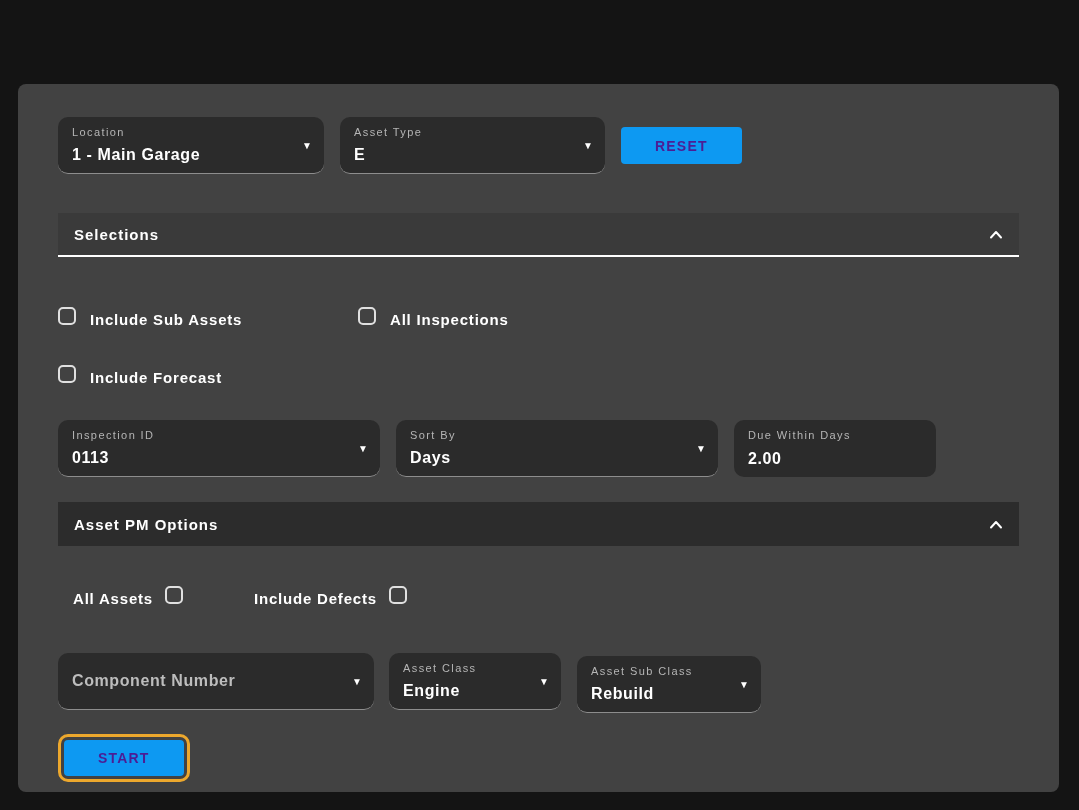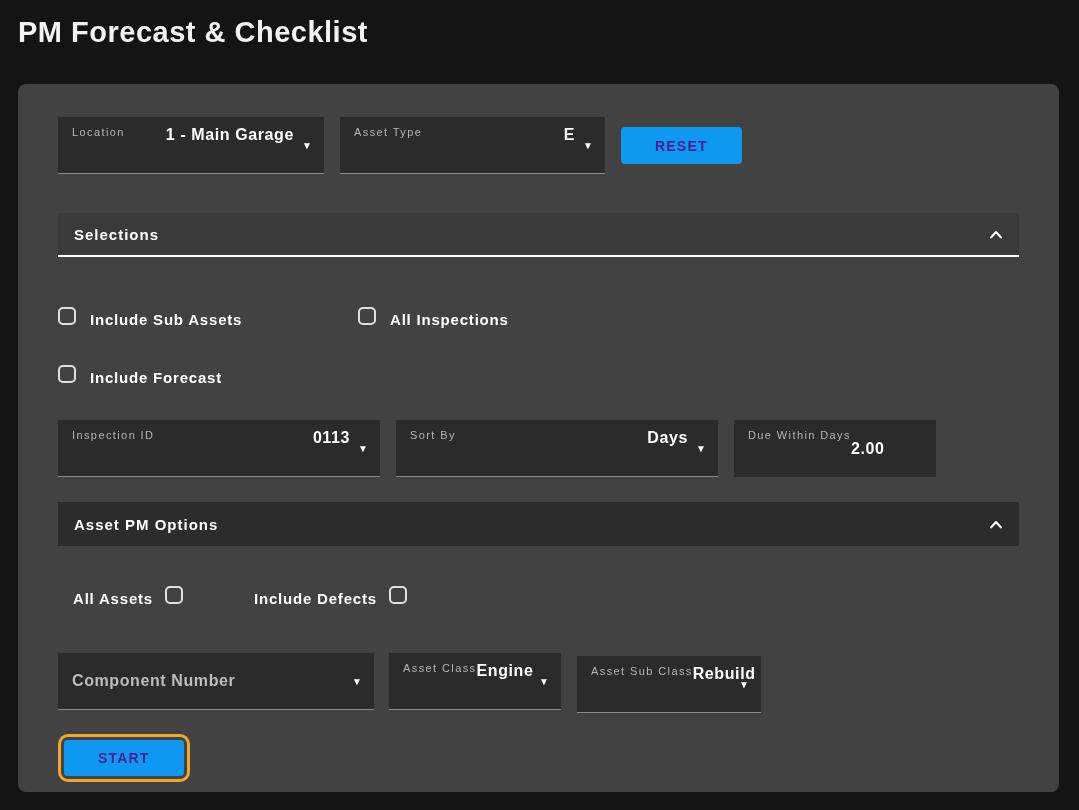--- a/index.html
+++ b/index.html
@@ -33,24 +33,24 @@
     background: #424242;
     border-radius: 8px;
     padding: 33px 40px 40px 40px;
   }
   
   .row { display: flex; align-items: center; }
   .field {
     position: relative;
     height: 57px;
     background: #2b2b2b;
-    border-radius: 0;
+    border-radius: 10px;
     padding: 9px 30px 9px 14px;
     display: flex;
-    flex-direction: row;
+    flex-direction: column;
     justify-content: space-between;
     cursor: pointer;
   }
   .field.underlined { border-bottom: 1px solid #8d8d8d; }
   .field-label {
     font-size: 11px;
     letter-spacing: 1.4px;
     color: #b5b5b5;
     white-space: nowrap;
   }
@@ -174,21 +174,20 @@
   .g-allassets { margin-right: 71px; }
   
   .field-row2 { margin-top: 34px; }
   .field-row3 { margin-top: 43px; }
 </style>
 </head>
 <body>
 
 <div class="page">
 
-  <div class="page-title">PM Forecast &amp; Checklist</div>
 
   <div class="panel">
 
     
     <div class="row">
       <div class="field underlined w-location">
         <span class="field-label">Location</span>
         <span class="field-value">1 - Main Garage</span>
         <span class="dd-arrow">▼</span>
       </div>

